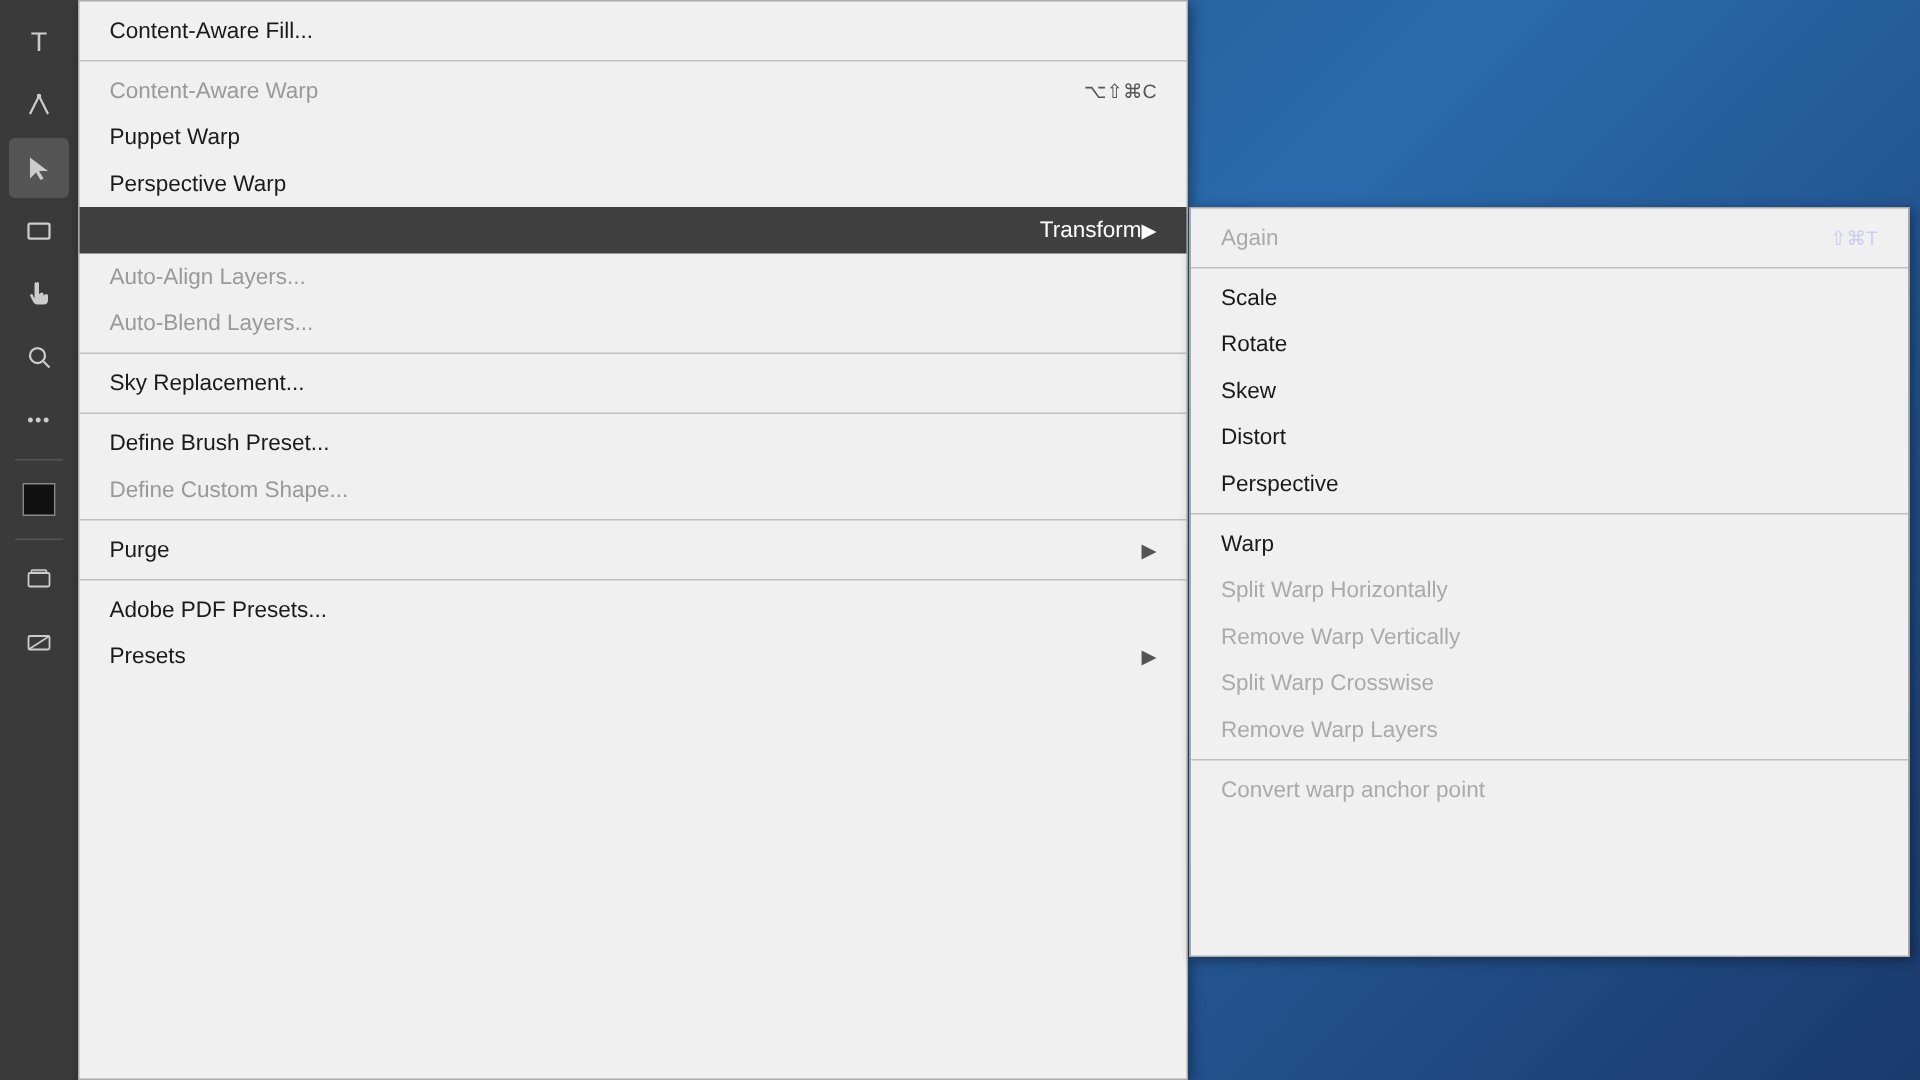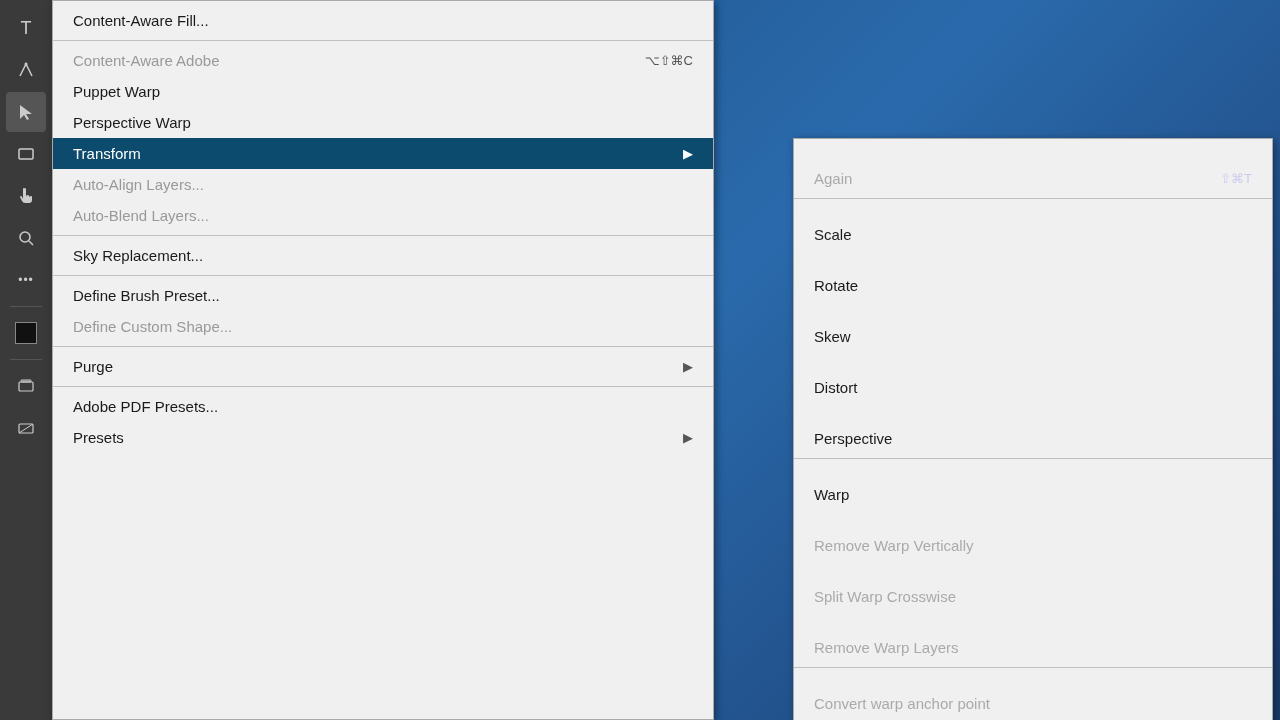--- a/index.html
+++ b/index.html
@@ -60,40 +60,41 @@
       top: 0;
       left: 52px;
       z-index: 100;
     }
 
     
     .dropdown-menu {
       background: #f0f0f0;
       border: 1px solid #aaa;
       box-shadow: 2px 2px 8px rgba(0,0,0,0.4);
-      width: 662px;
+      width: 740px;
       min-height: 720px;
       padding: 4px 0;
     }
 
     .menu-item {
       padding: 7px 20px 7px 20px;
       font-size: 15px;
       color: #1a1a1a;
       display: flex;
       align-items: center;
       justify-content: space-between;
       cursor: pointer;
       white-space: nowrap;
       position: relative;
     }
 
     .menu-item.highlighted {
-      background: #0c4a6e;
+      background: #404040;
       color: white;
+      justify-content: flex-end;
     }
 
     .menu-item.disabled {
       color: #999;
       cursor: default;
     }
 
     .menu-separator {
       height: 1px;
       background: #c0c0c0;
@@ -132,21 +133,20 @@
 
     .submenu-item {
       padding: 7px 20px;
       font-size: 15px;
       color: #1a1a1a;
       display: flex;
       align-items: center;
       justify-content: space-between;
       cursor: pointer;
       white-space: nowrap;
-      margin-top: 20px;
     }
     .submenu-item.disabled {
       color: #aaa;
       cursor: default;
     }
 
     .submenu-separator {
       height: 1px;
       background: #c0c0c0;
       margin: 4px 0;
@@ -214,21 +214,21 @@
 <div class="menu-container">
 
   <div class="dropdown-menu">
 
     <div class="menu-item">
       <span>Content-Aware Fill...</span>
     </div>
     <div class="menu-separator"></div>
 
     <div class="menu-item disabled">
-      <span>Content-Aware Adobe</span>
+      <span>Content-Aware Warp</span>
       <span class="shortcut">⌥⇧⌘C</span>
     </div>
 
     <div class="menu-item">
       <span>Puppet Warp</span>
     </div>
 
     <div class="menu-item">
       <span>Perspective Warp</span>
     </div>
@@ -262,20 +262,23 @@
         <div class="submenu-item">
           <span>Perspective</span>
         </div>
 
         <div class="submenu-separator"></div>
 
         <div class="submenu-item">
           <span>Warp</span>
         </div>
         <div class="submenu-item disabled">
+          <span>Split Warp Horizontally</span>
+        </div>
+        <div class="submenu-item disabled">
           <span>Remove Warp Vertically</span>
         </div>
         <div class="submenu-item disabled">
           <span>Split Warp Crosswise</span>
         </div>
         <div class="submenu-item disabled">
           <span>Remove Warp Layers</span>
         </div>
 
         <div class="submenu-separator"></div>

